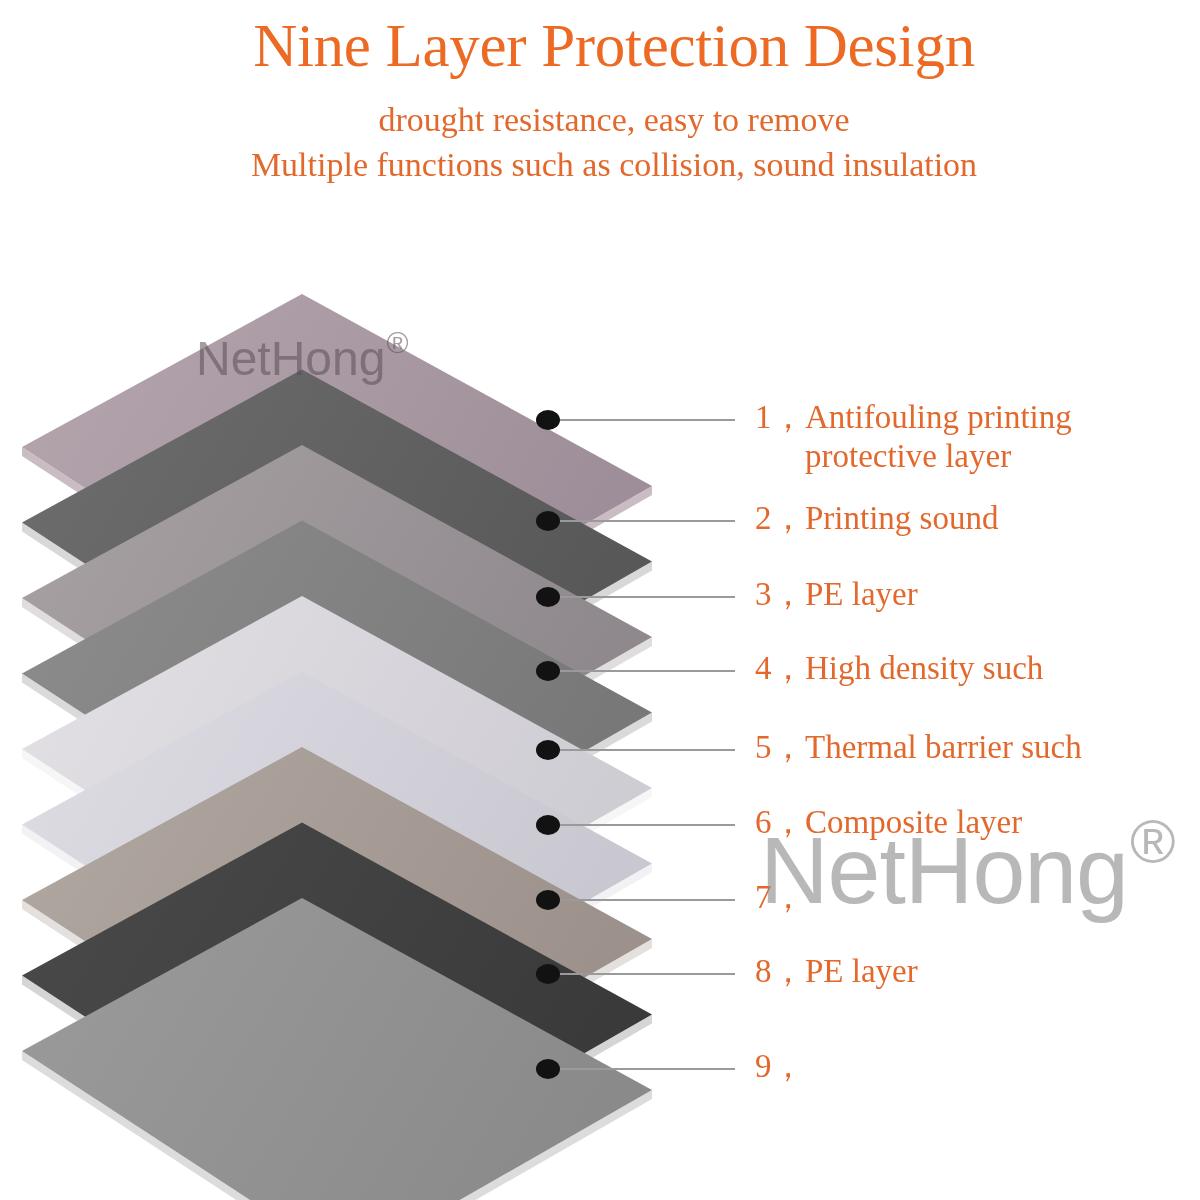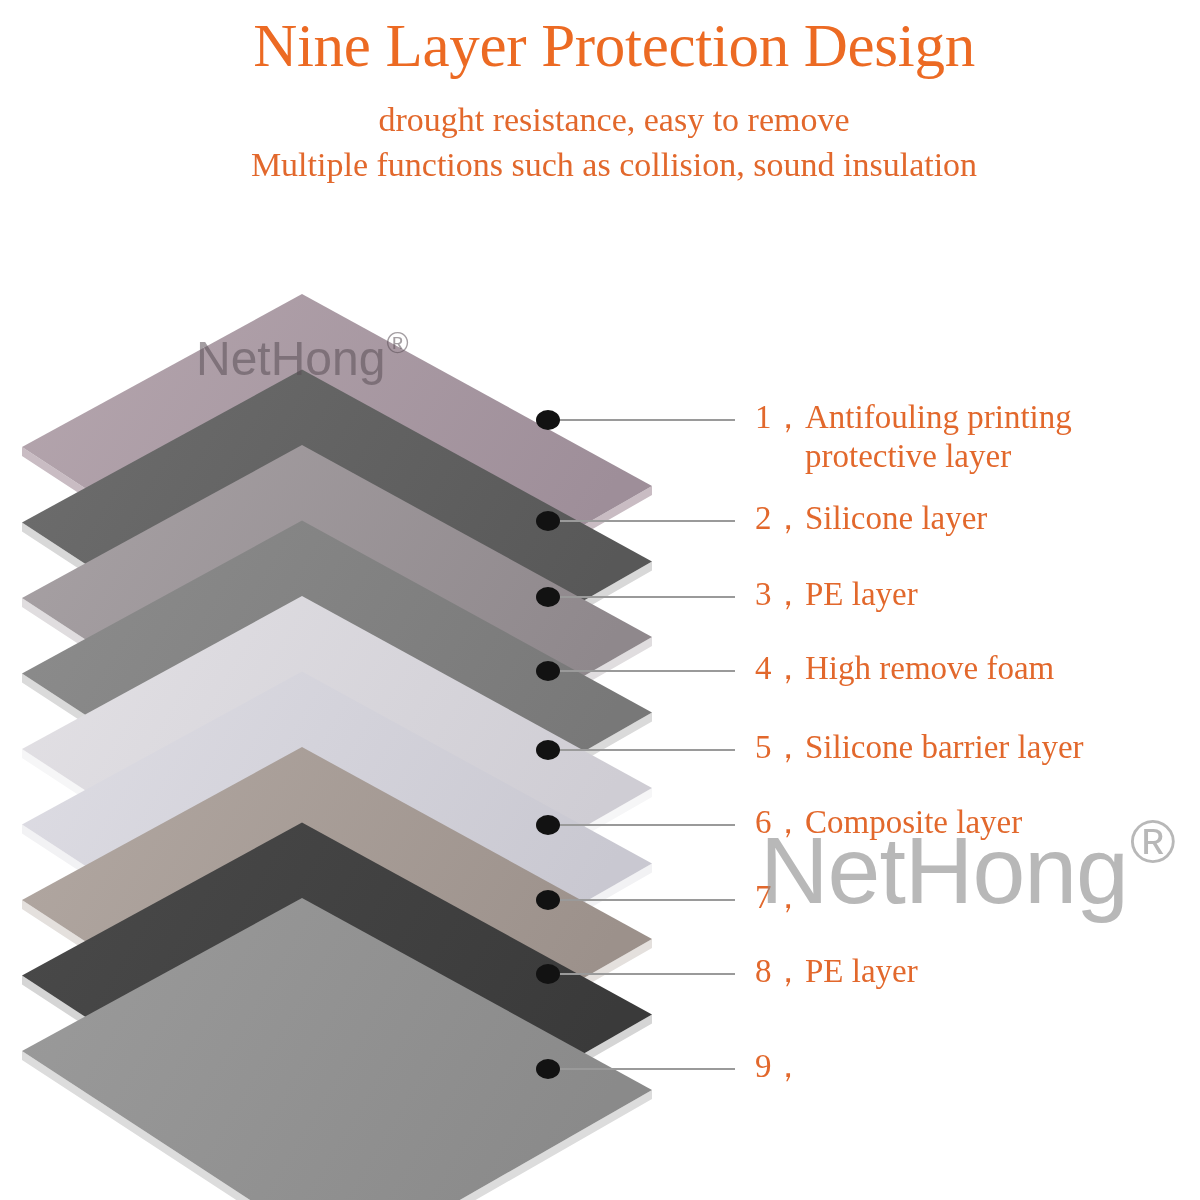--- a/index.html
+++ b/index.html
@@ -220,33 +220,33 @@
     </svg>
   </div>
 
   <div id="labels">
       <div class="label-row" style="left: 755px; top: 398px;">
         <span class="label-num">1，</span>
         <span class="label-text">Antifouling printing protective layer</span>
       </div>
       <div class="label-row" style="left: 755px; top: 499px;">
         <span class="label-num">2，</span>
-        <span class="label-text">Silicone layer</span>
+        <span class="label-text">Printing sound</span>
       </div>
       <div class="label-row" style="left: 755px; top: 575px;">
         <span class="label-num">3，</span>
         <span class="label-text">PE layer</span>
       </div>
       <div class="label-row" style="left: 755px; top: 649px;">
         <span class="label-num">4，</span>
-        <span class="label-text">High remove foam</span>
+        <span class="label-text">High density such</span>
       </div>
       <div class="label-row" style="left: 755px; top: 728px;">
         <span class="label-num">5，</span>
-        <span class="label-text">Silicone barrier layer</span>
+        <span class="label-text">Thermal barrier such</span>
       </div>
       <div class="label-row" style="left: 755px; top: 803px;">
         <span class="label-num">6，</span>
         <span class="label-text">Composite layer</span>
       </div>
       <div class="label-row" style="left: 755px; top: 878px;">
         <span class="label-num">7，</span>
       </div>
       <div class="label-row" style="left: 755px; top: 952px;">
         <span class="label-num">8，</span>

